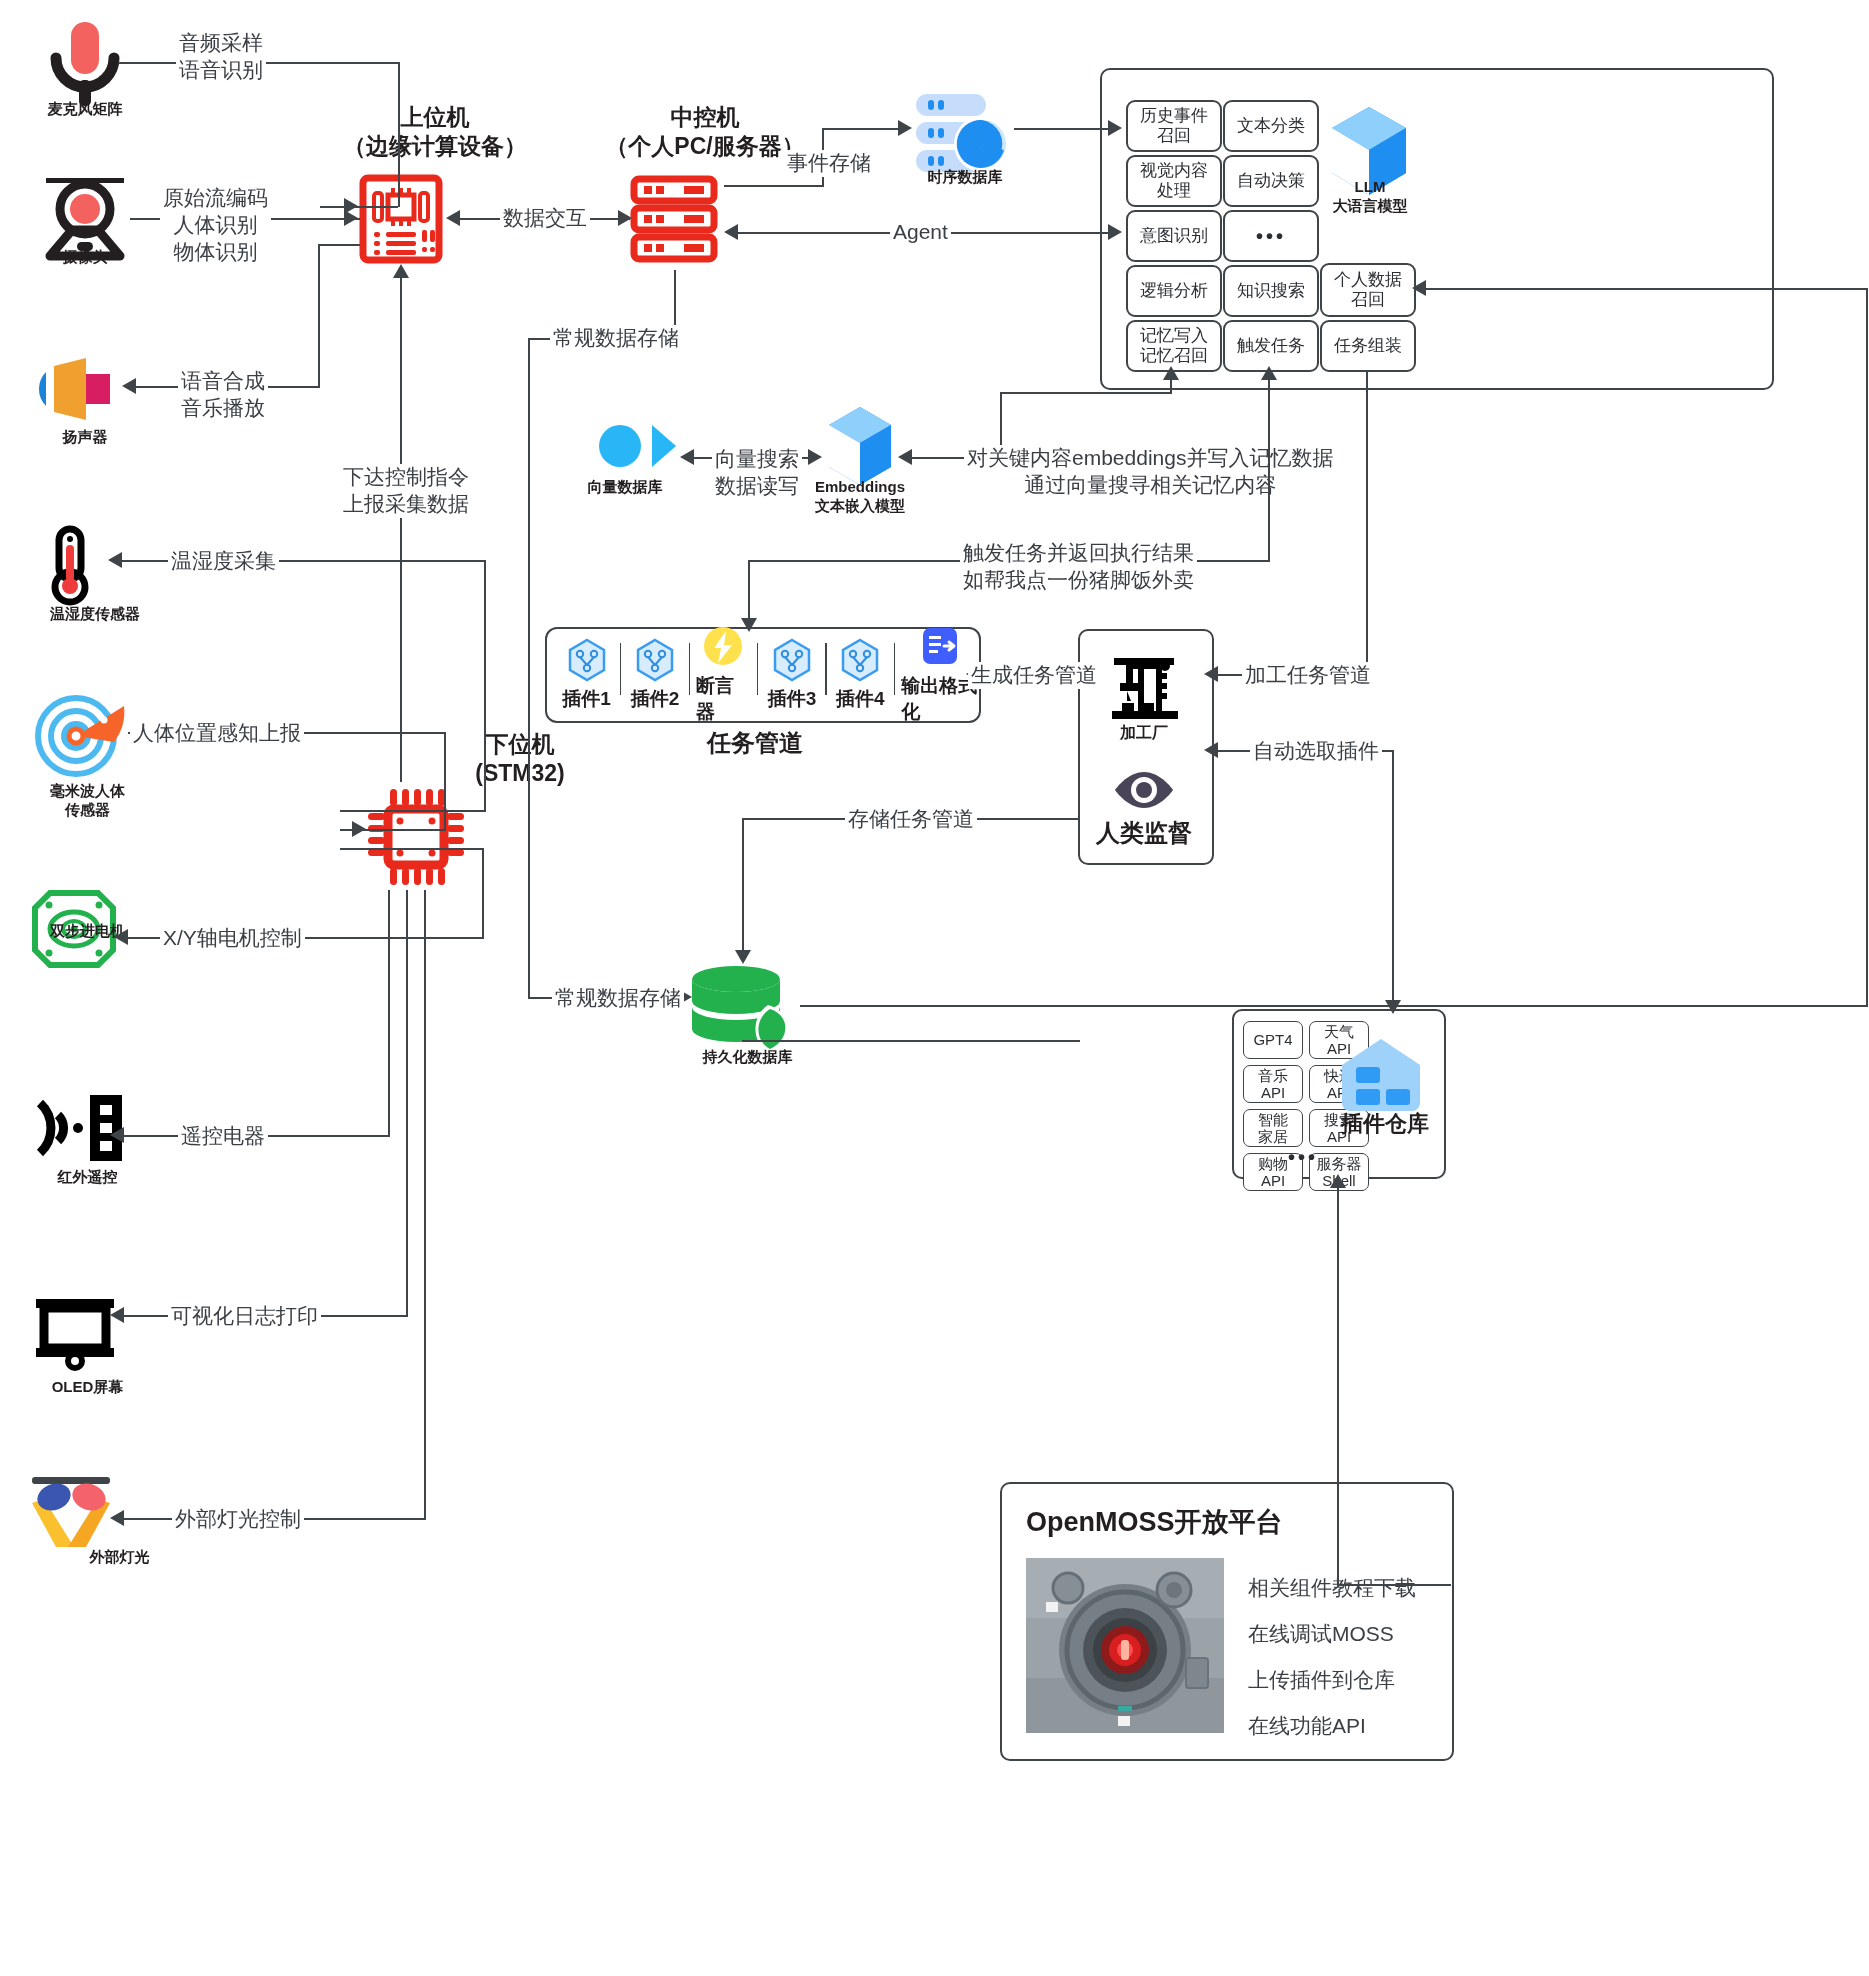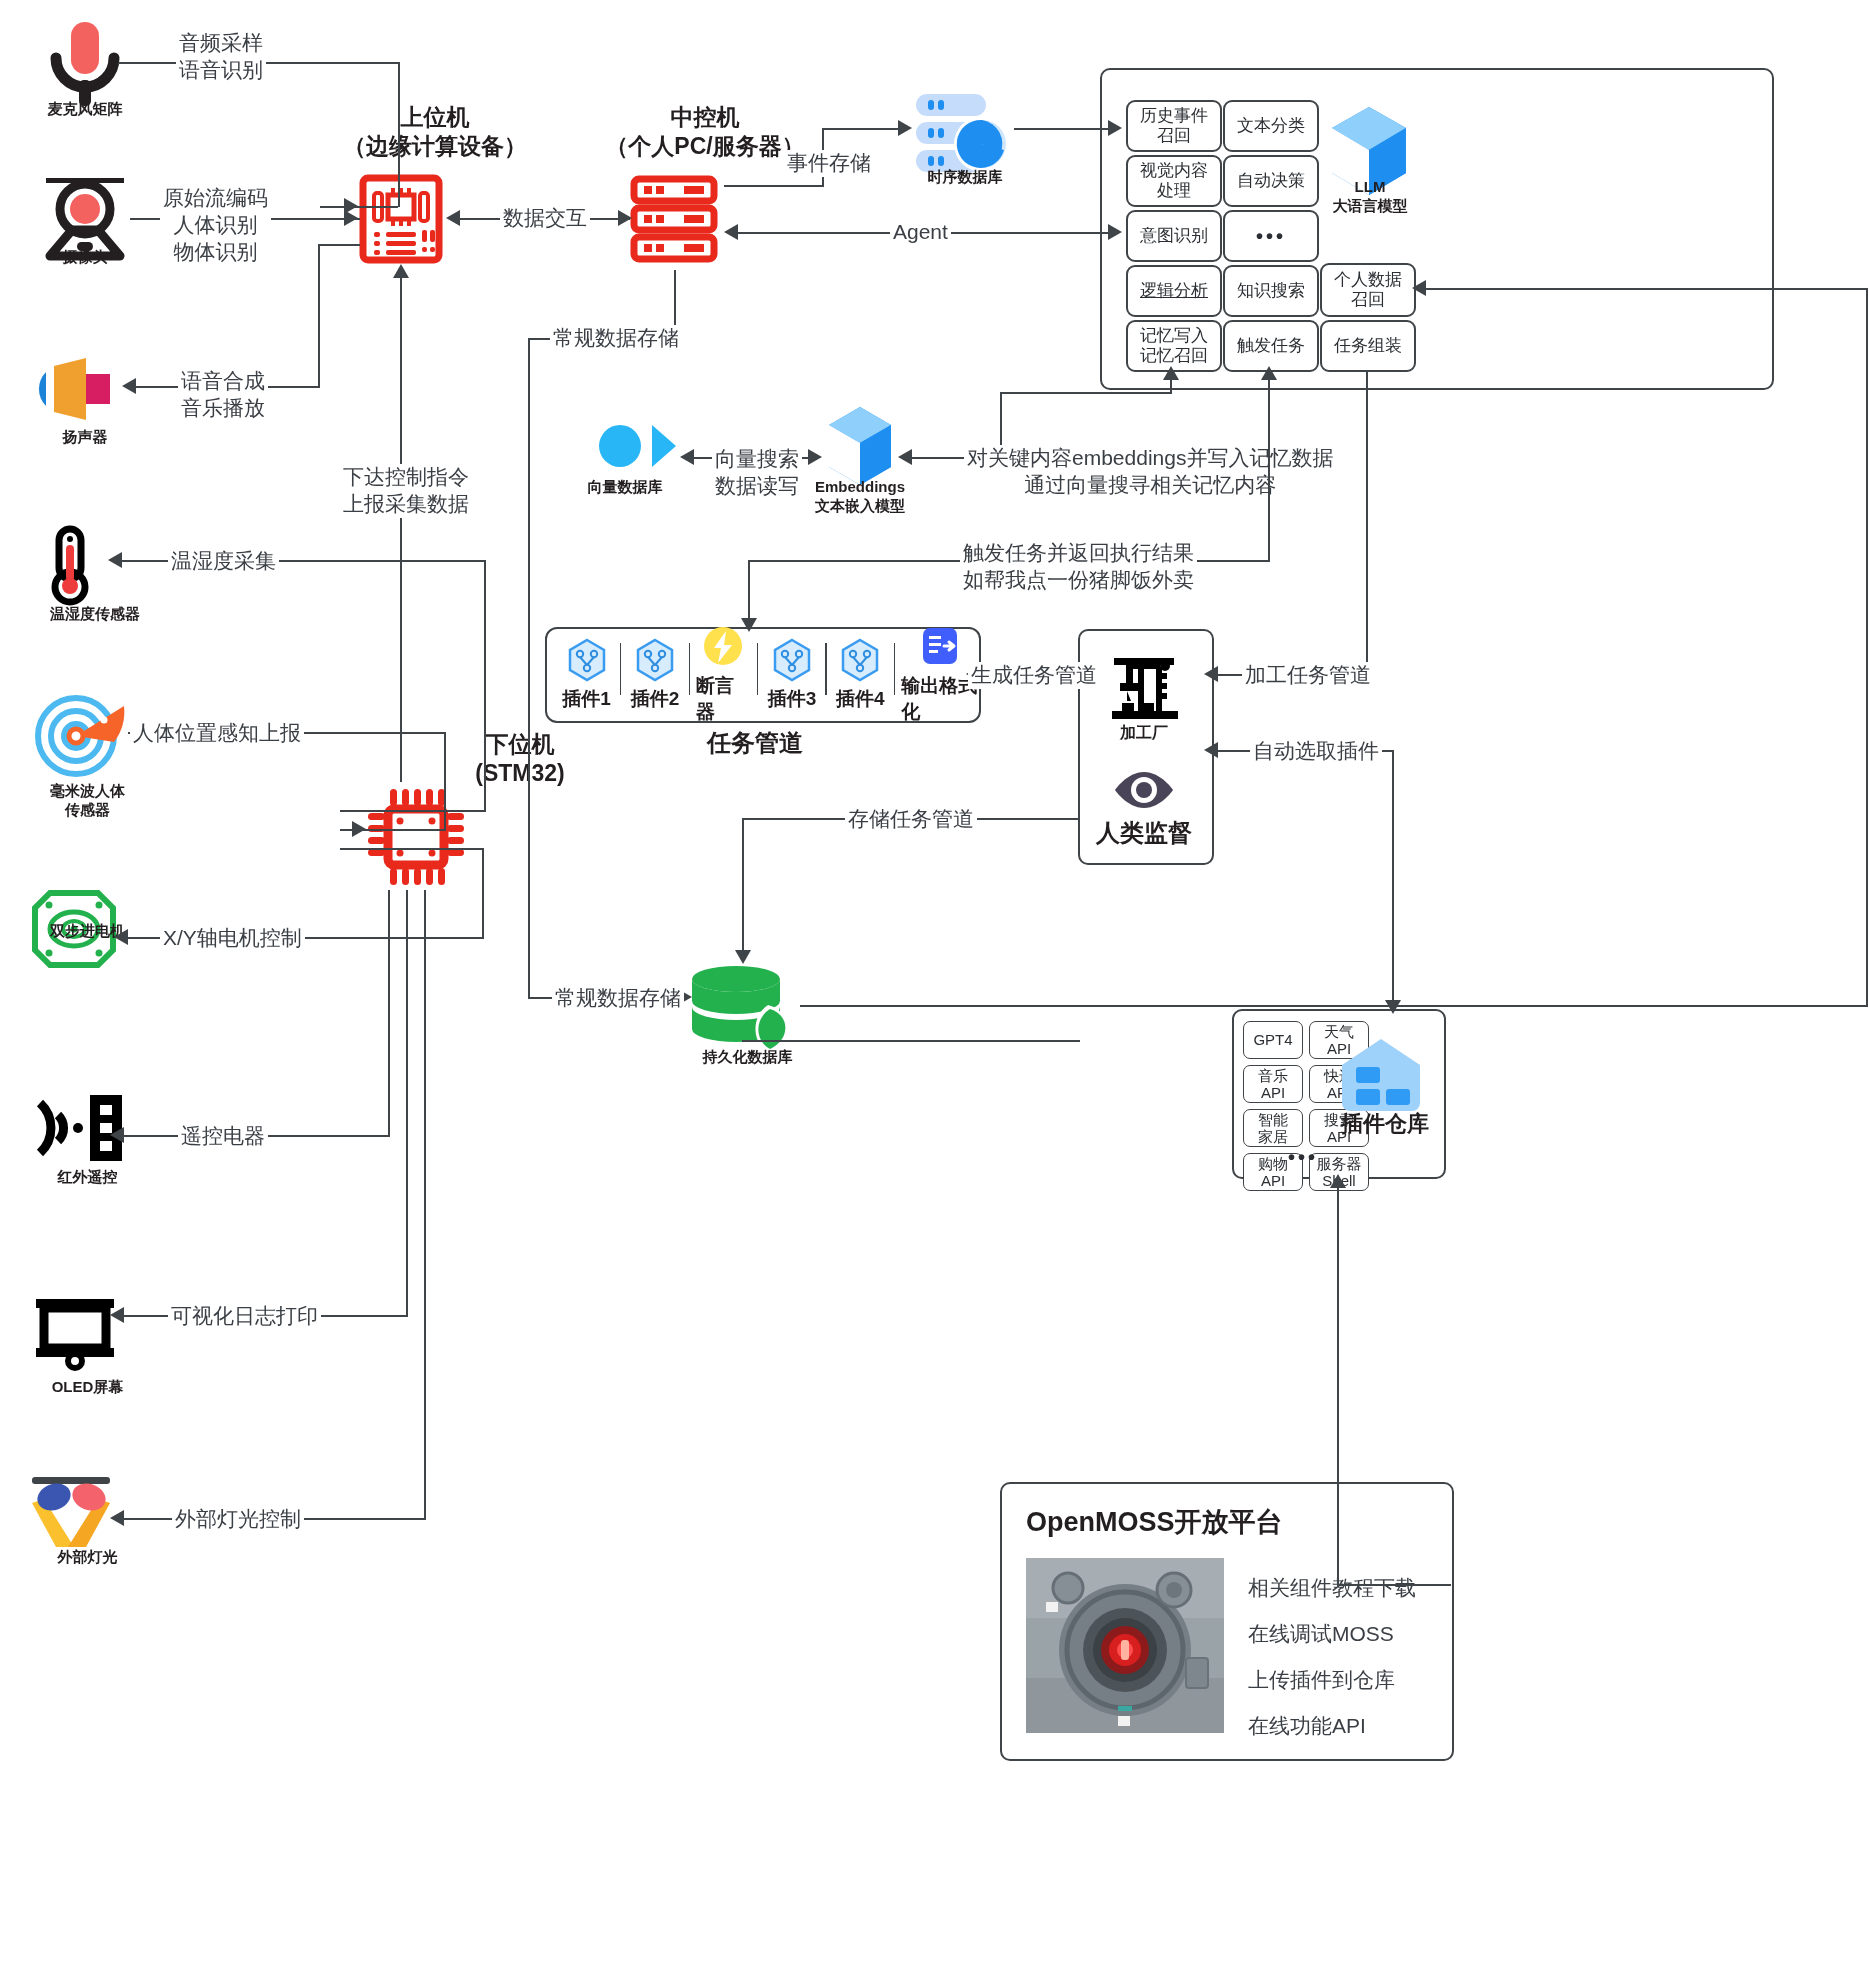--- a/index.html
+++ b/index.html
@@ -131,21 +131,21 @@
 
   <div class="node" style="left:26px;top:1475px;">
     <svg width="96" height="78" viewBox="0 0 96 78">
       <rect x="6" y="2" width="78" height="7" rx="3" fill="#3f4448"></rect>
       <path d="M18 24 L48 72 L30 72 L6 28 Z" fill="#fbc02d"></path>
       <path d="M72 24 L42 72 L60 72 L84 28 Z" fill="#f5a623"></path>
       <ellipse cx="28" cy="22" rx="17" ry="13" transform="rotate(-20 28 22)" fill="#3b56b0"></ellipse>
       <ellipse cx="63" cy="22" rx="17" ry="13" transform="rotate(20 63 22)" fill="#f4636c"></ellipse>
     </svg>
   </div>
-  <div class="nlabel" style="left:0px;top:1548px;width:175px;">外部灯光</div>
+  <div class="nlabel" style="left:0px;top:1548px;width:175px;padding-left:32px;">外部灯光</div>
 
   <div class="nlabel wrap" style="left:320px;top:103px;width:230px;font-size:23px;">上位机<br>（边缘计算设备）</div>
   <div class="node" style="left:360px;top:175px;">
     <svg width="82" height="88" viewBox="0 0 82 88">
       <rect x="3" y="3" width="76" height="82" rx="5" fill="none" stroke="#e8291c" stroke-width="7"></rect>
       <rect x="28" y="20" width="26" height="24" fill="none" stroke="#e8291c" stroke-width="5"></rect>
       <rect x="14" y="18" width="8" height="28" rx="3" fill="none" stroke="#e8291c" stroke-width="4"></rect>
       <rect x="60" y="18" width="8" height="28" rx="3" fill="none" stroke="#e8291c" stroke-width="4"></rect>
       <g fill="#e8291c">
         <rect x="31" y="13" width="4" height="5"></rect>
@@ -278,21 +278,21 @@
   <div class="nlabel" style="left:660px;top:1048px;width:175px;">持久化数据库</div>
 
   <div class="panel" style="left:1100px;top:68px;width:670px;height:318px;"></div>
 
   <div class="capbox" style="left:1126px;top:100px;width:92px;height:48px;">历史事件<br>召回</div>
   <div class="capbox" style="left:1223px;top:100px;width:92px;height:48px;">文本分类</div>
   <div class="capbox" style="left:1126px;top:155px;width:92px;height:48px;">视觉内容<br>处理</div>
   <div class="capbox" style="left:1223px;top:155px;width:92px;height:48px;">自动决策</div>
   <div class="capbox" style="left:1126px;top:210px;width:92px;height:48px;">意图识别</div>
   <div class="capbox dots" style="left:1223px;top:210px;width:92px;height:48px;">•••</div>
-  <div class="capbox" style="left:1126px;top:265px;width:92px;height:48px;text-decoration:underline;">逻辑分析</div>
+  <div class="capbox" style="left:1126px;top:265px;width:92px;height:48px;">逻辑分析</div>
   <div class="capbox" style="left:1223px;top:265px;width:92px;height:48px;">知识搜索</div>
   <div class="capbox" style="left:1320px;top:263px;width:92px;height:50px;">个人数据<br>召回</div>
   <div class="capbox" style="left:1126px;top:320px;width:92px;height:48px;">记忆写入<br>记忆召回</div>
   <div class="capbox" style="left:1223px;top:320px;width:92px;height:48px;">触发任务</div>
   <div class="capbox" style="left:1320px;top:320px;width:92px;height:48px;">任务组装</div>
 
   <div class="node" style="left:1328px;top:105px;">
     <svg width="82" height="92" viewBox="0 0 82 92">
       <path d="M41 2 L78 23 L78 68 L41 90 L4 68 L4 23 Z" fill="#1f8ef1"></path>
       <path d="M41 2 L78 23 L41 45 L4 23 Z" fill="#8ed0fb"></path>

